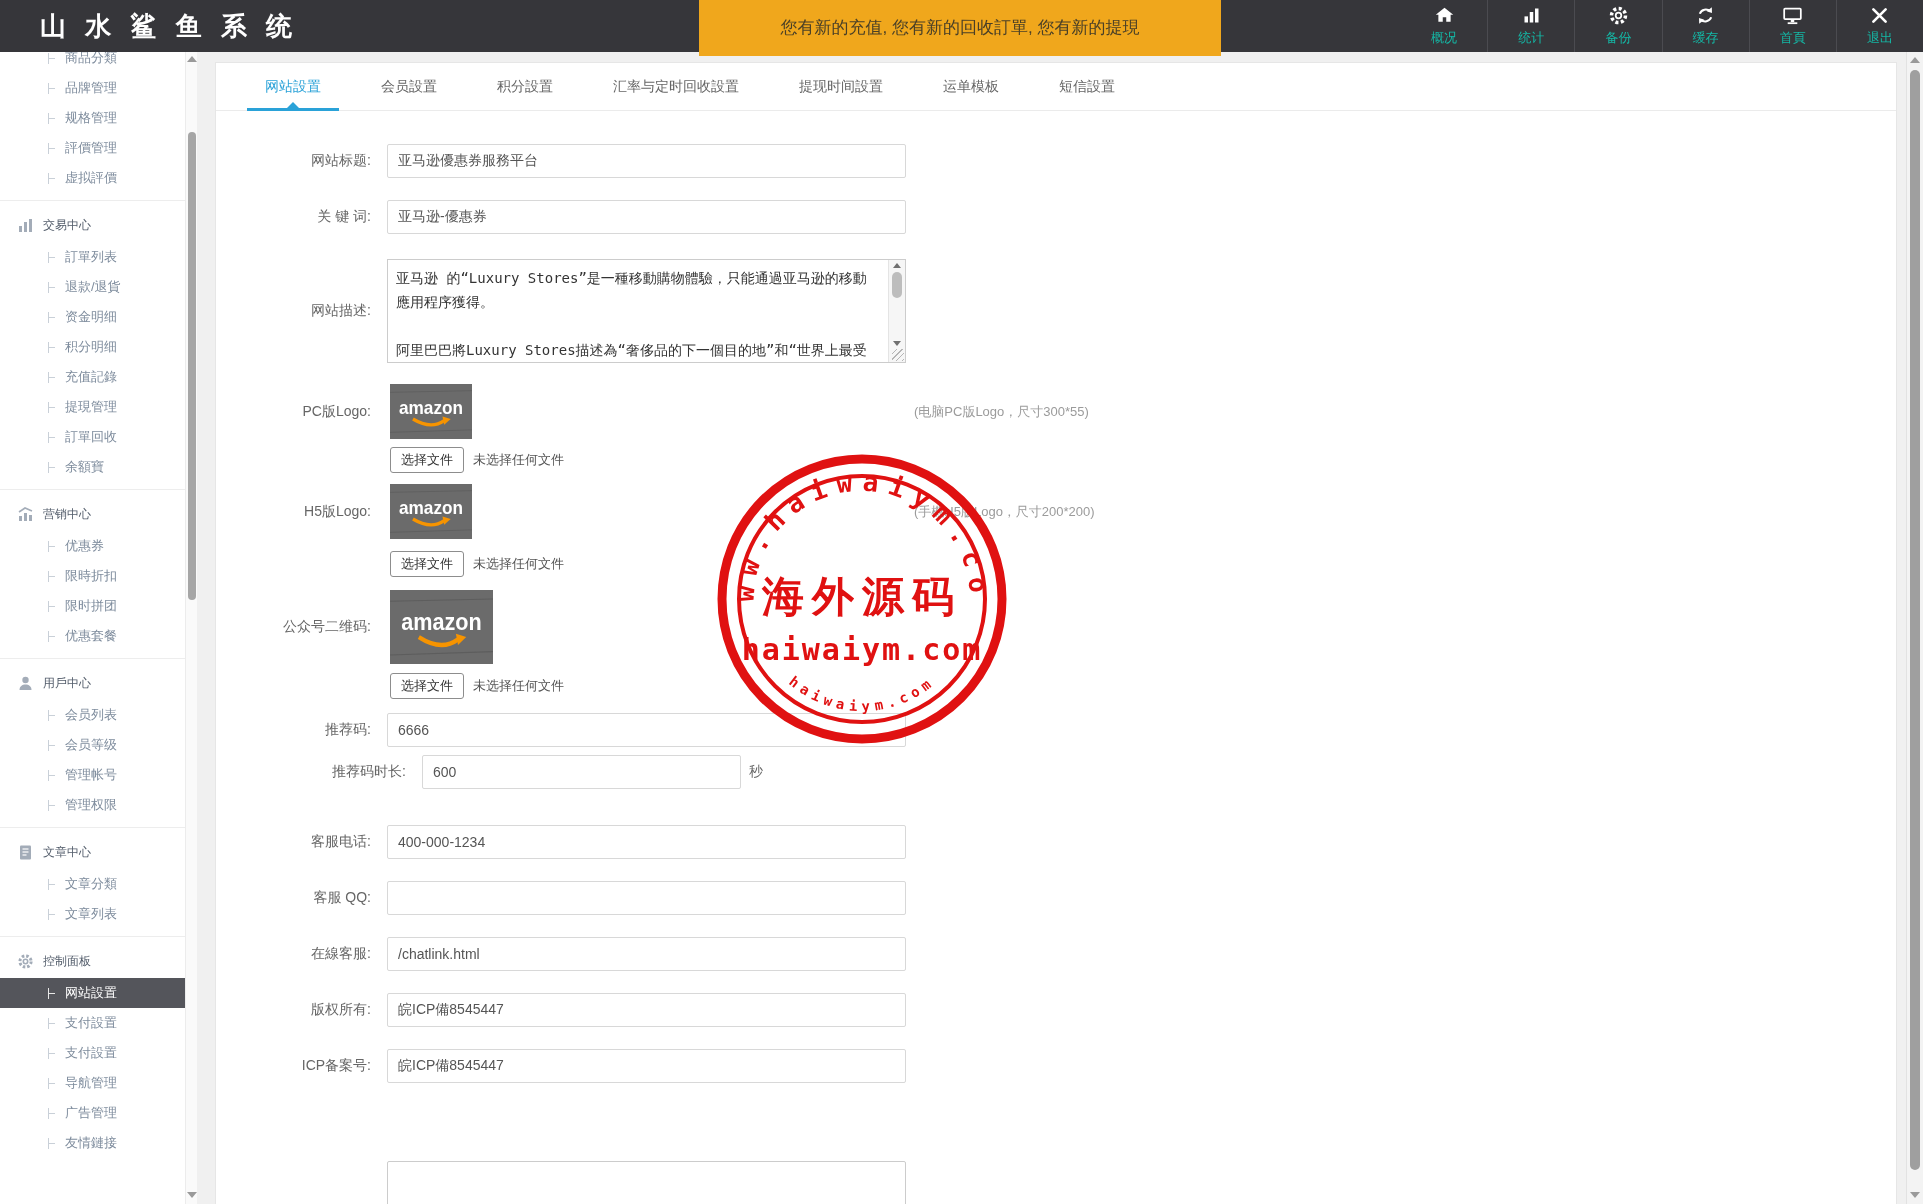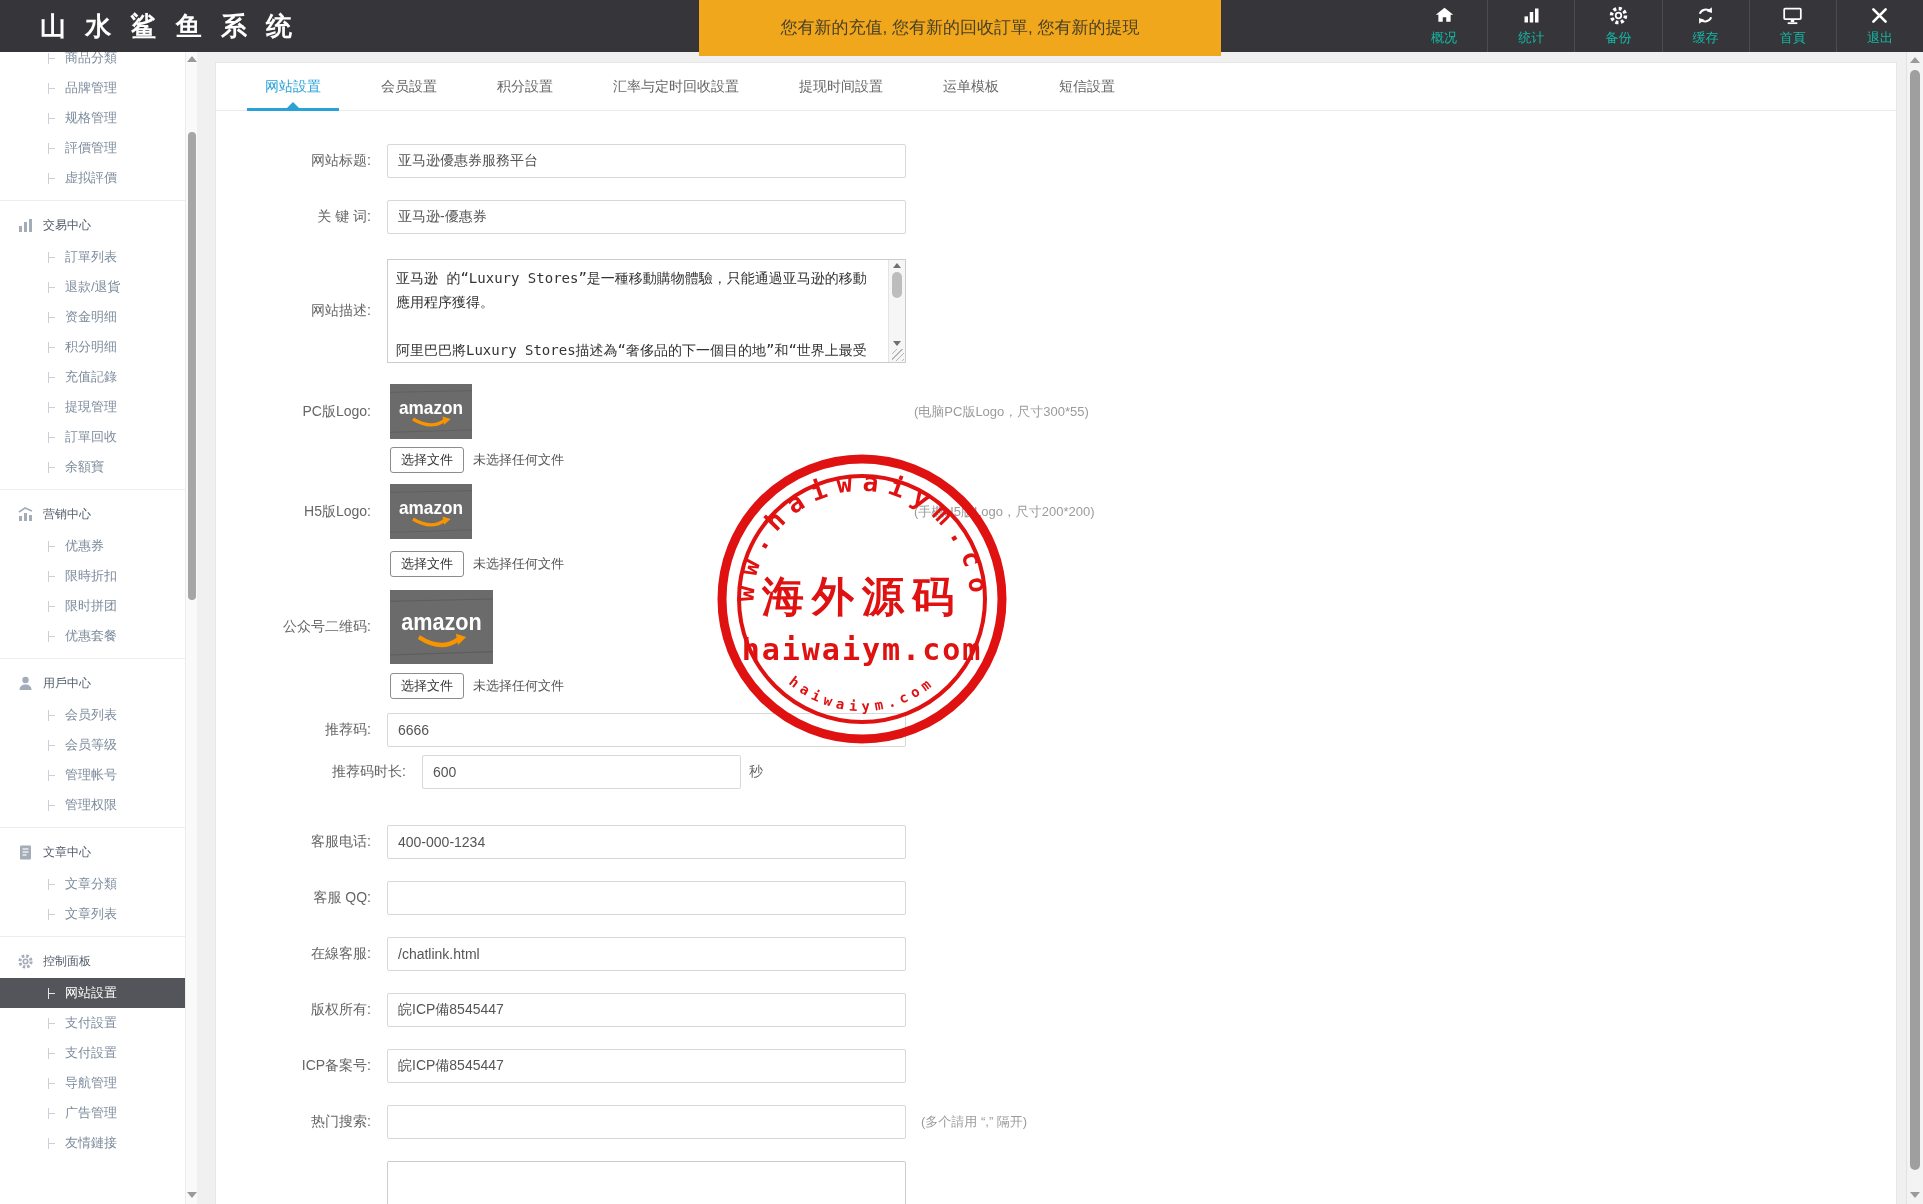--- a/index.html
+++ b/index.html
@@ -568,25 +568,20 @@
   <div class="row" style="top:930px; height:34px;">
     <div class="flabel">版权所有:</div>
     <input class="txt ctrl" type="text" value="皖ICP備8545447" style="">
   </div>
 
   <div class="row" style="top:986px; height:34px;">
     <div class="flabel">ICP备案号:</div>
     <input class="txt ctrl" type="text" value="皖ICP備8545447" style="">
   </div>
 
-  <div class="row" style="top:1042px; height:34px;">
-    <div class="flabel">热门搜索:</div>
-    <input class="txt ctrl" type="text" value="" style="">
-    <div class="hint" style="left:705px;">(多个請用 “,” 隔开)</div>
-  </div>
 
   <div class="row" style="top:1098px; height:115px;">
     <div class="flabel"></div>
     <textarea class="bottom-ta ctrl" style=""></textarea>
   </div>
 
 </div>
 
 <div class="page-scroll">
   <div class="arrow-up"></div>

